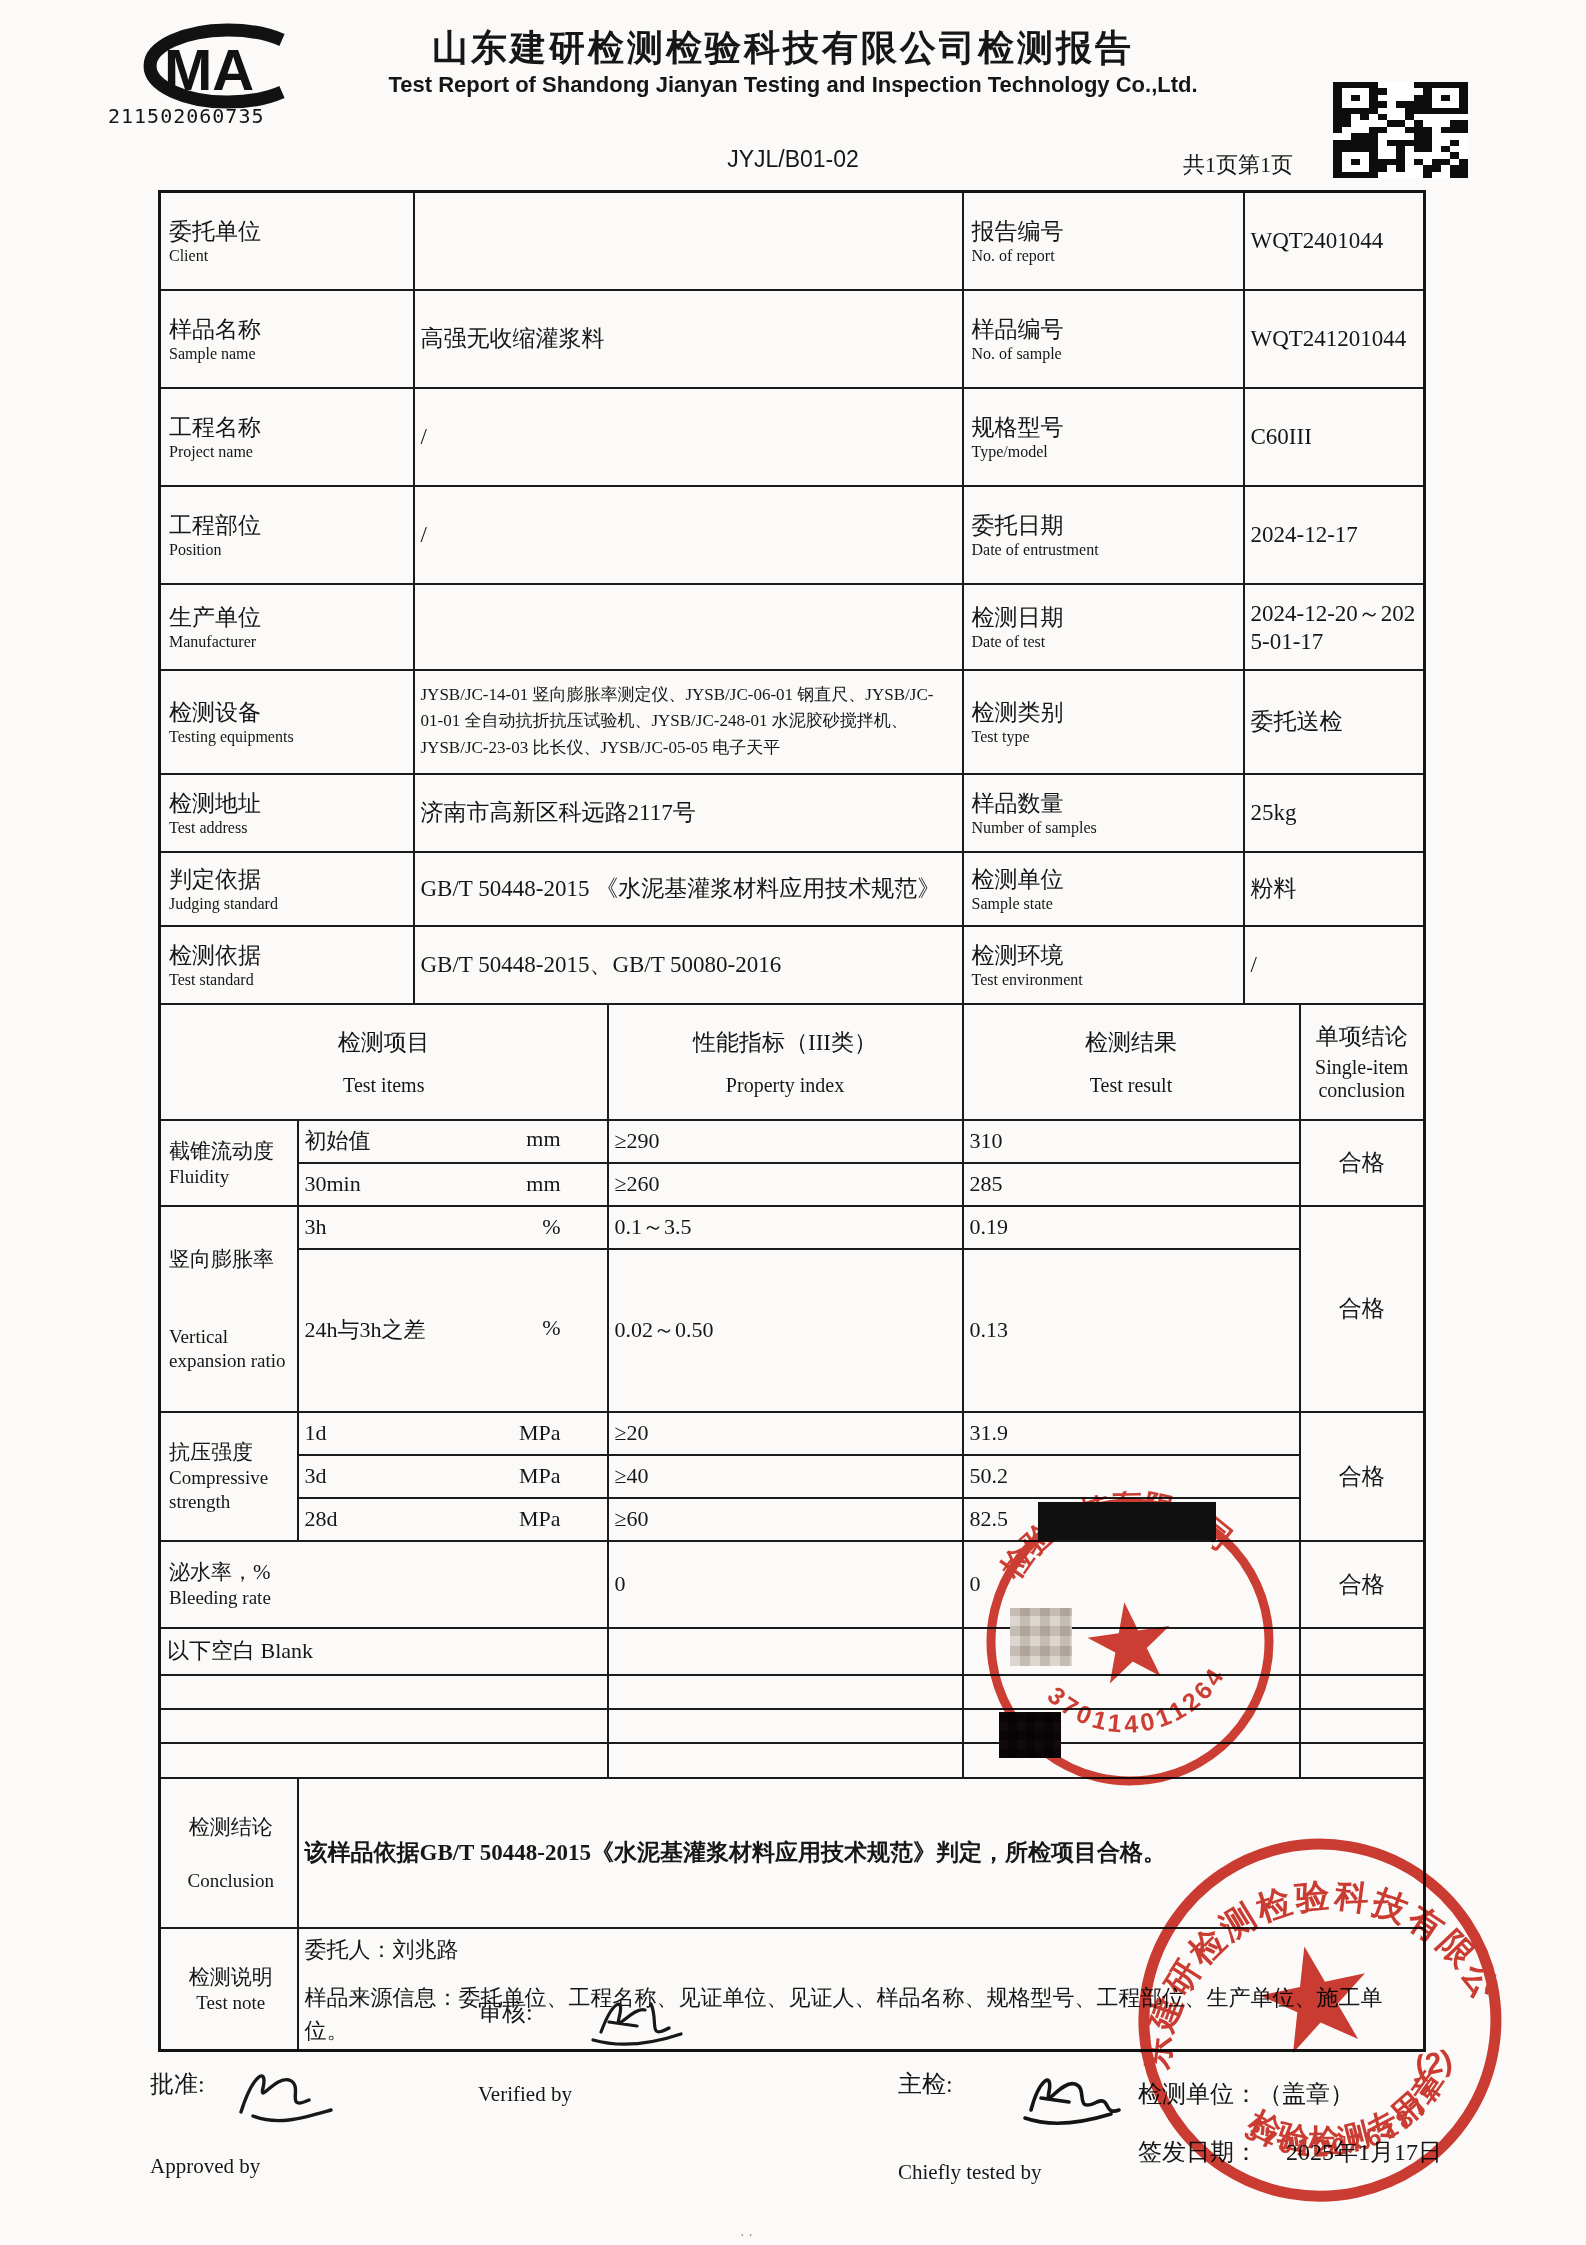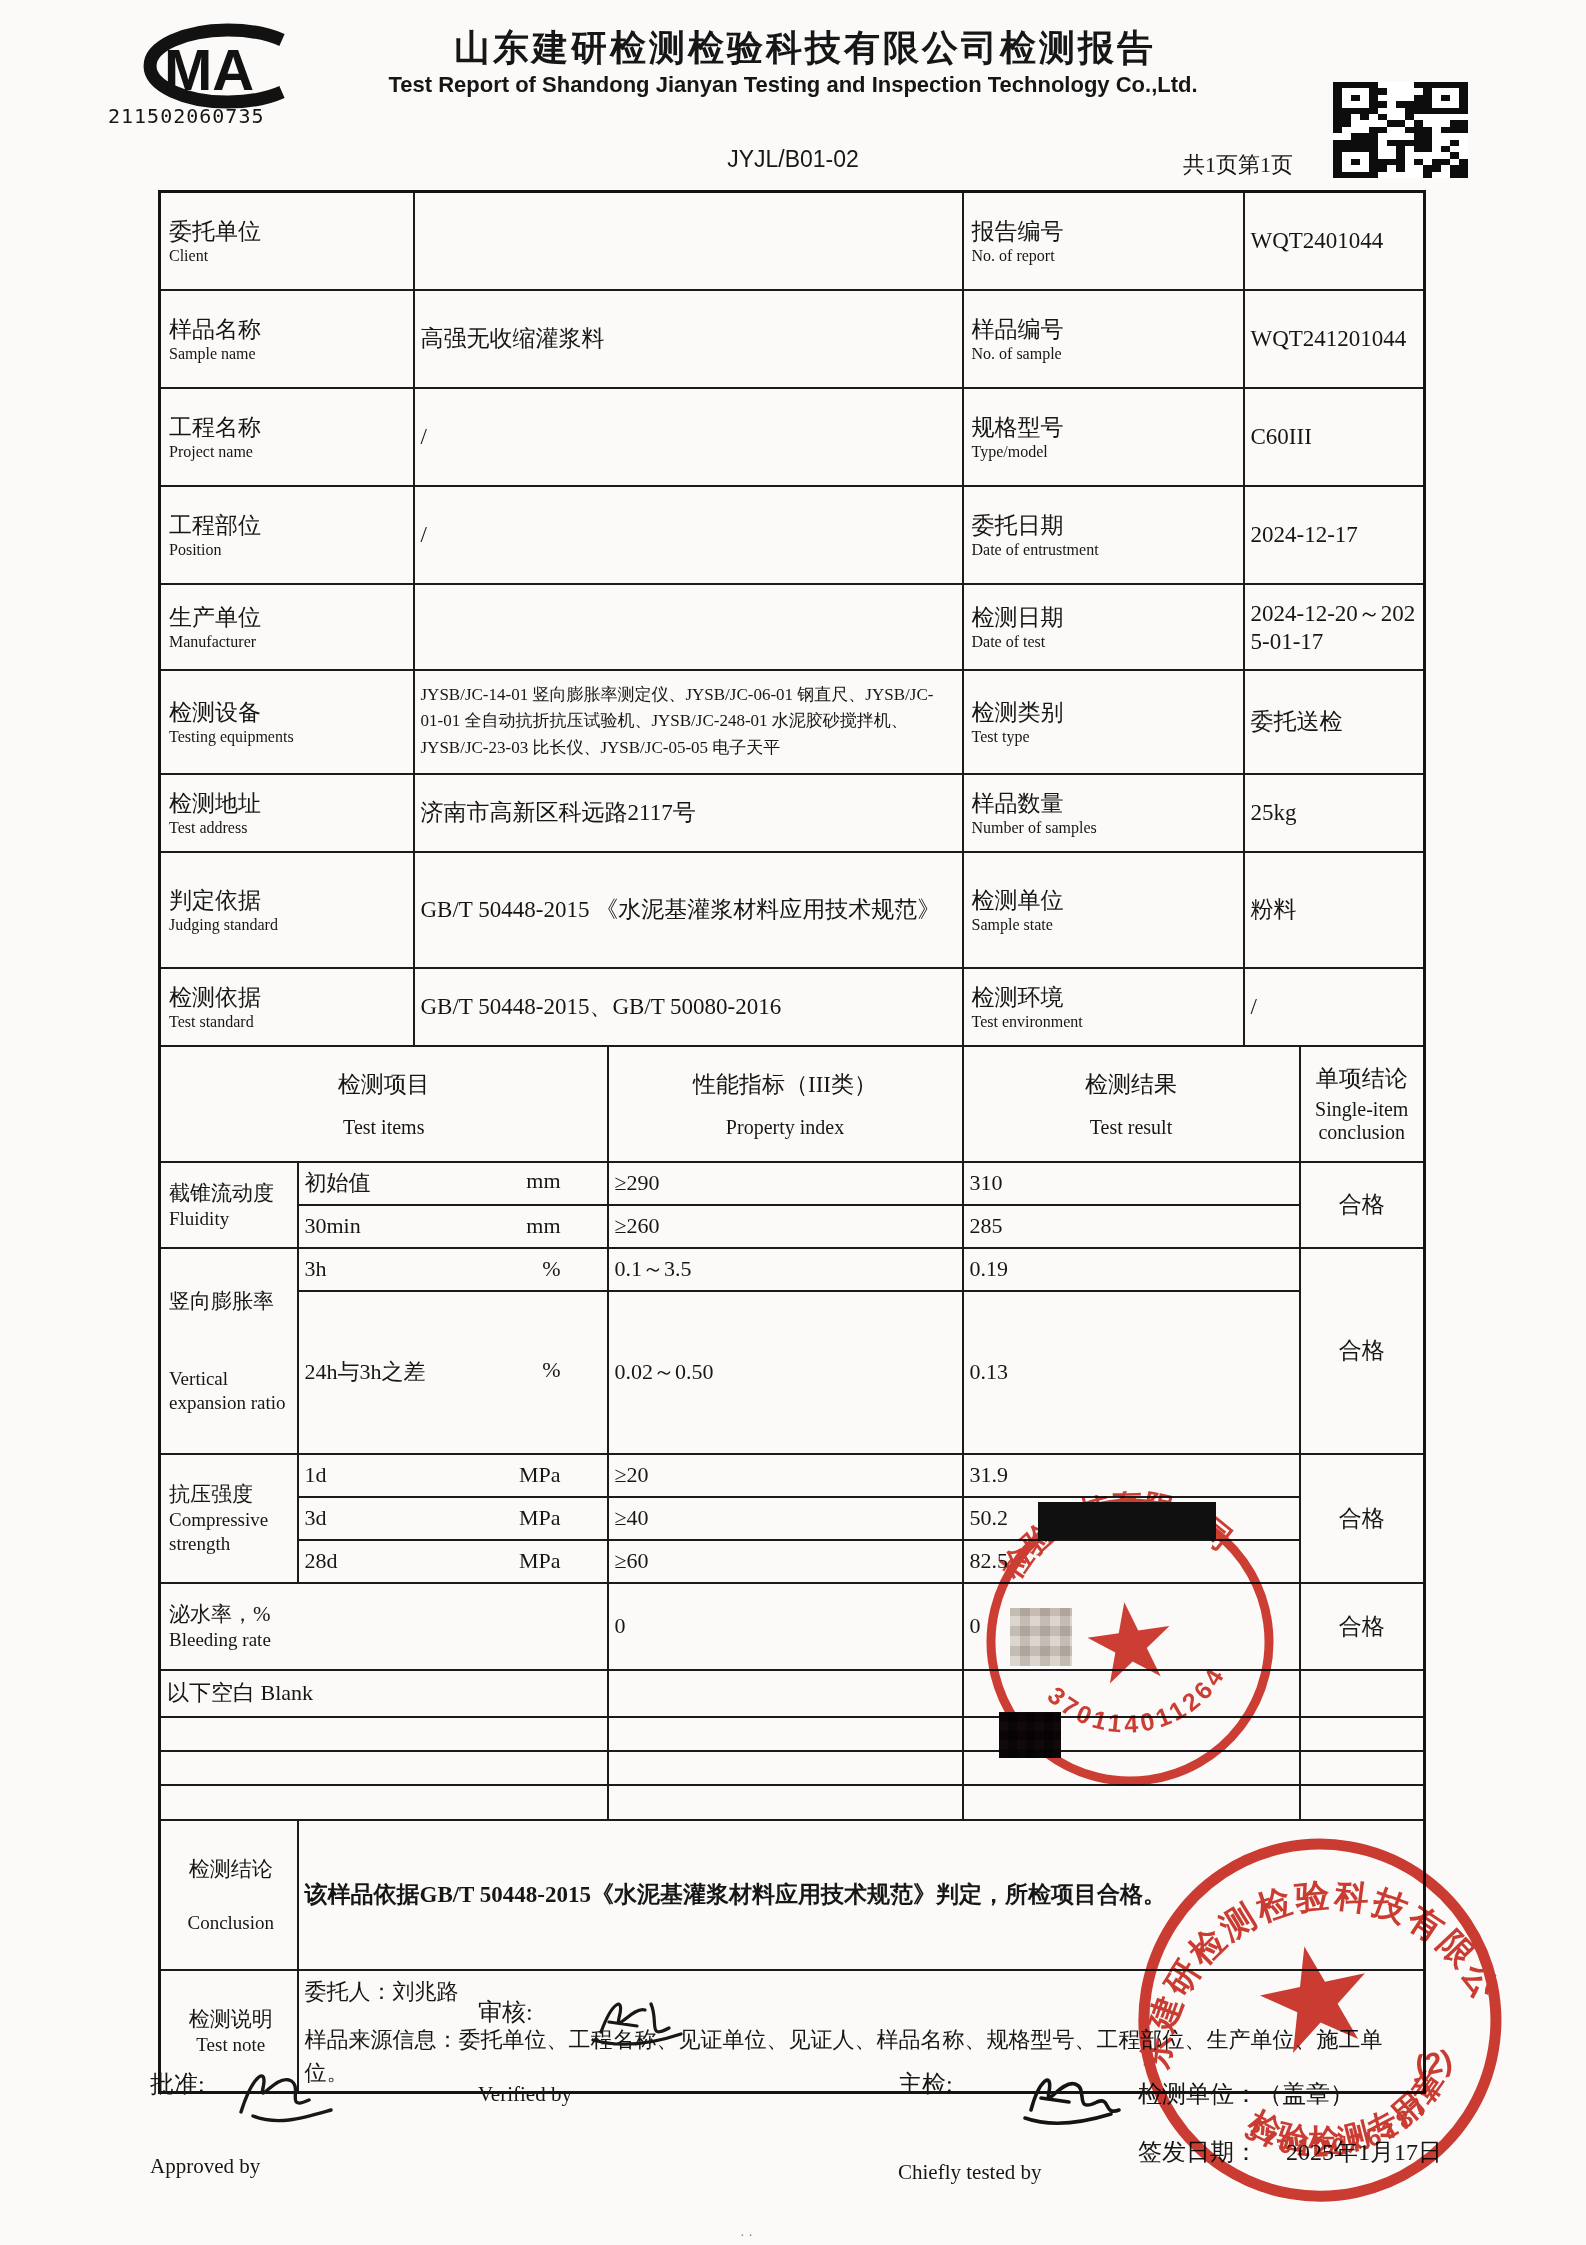--- a/index.html
+++ b/index.html
@@ -1,21 +1,21 @@
 <!DOCTYPE html>
 <html><head>
 <meta charset="utf-8">
 <style>
   html,body{margin:0;padding:0;}
   body{width:1586px;height:2245px;position:relative;background:#fbfaf8;font-family:"Liberation Serif","DejaVu Serif",serif;color:#161616;overflow:hidden;}
   .abs{position:absolute;}
   
   #cma-logo{left:112px;top:20px;width:190px;height:90px;}
   #cma-number{left:108px;top:104px;font-size:20px;letter-spacing:1px;font-family:"DejaVu Sans Mono",monospace;}
-  #title-cn{left:305px;top:24px;width:1000px;text-align:center;font-size:36px;font-weight:bold;font-family:Liberation Sans, sans-serif;letter-spacing:3px;}
+  #title-cn{left:283px;top:24px;width:1000px;text-align:center;font-size:36px;font-weight:bold;font-family:Liberation Sans, sans-serif;letter-spacing:3px;}
   #title-en{left:243px;top:72px;width:1100px;text-align:center;font-size:22px;font-weight:bold;font-family:"Liberation Sans","DejaVu Sans",sans-serif;}
   #form-code{left:293px;top:146px;width:1000px;text-align:center;font-size:23px;font-family:"Liberation Sans","DejaVu Sans",sans-serif;}
   #page-info{left:1183px;top:150px;font-size:22px;}
   #qr{left:1333px;top:82px;width:135px;height:96px;background:#fff;}
   #qr .qm{position:absolute;background:#0d0d0d;}
   
   table.doc{border-collapse:collapse;table-layout:fixed;position:absolute;left:158px;top:190px;width:1267px;}
   table.doc td{border:2px solid #1b1b1b;padding:2px 6px;vertical-align:middle;overflow:hidden;}
   table.doc{border:3px solid #141414;}
   .lblcell{padding:4px 4px 4px 8px !important;}
@@ -272,21 +272,21 @@
         </td>
     <td colspan="2" class="val">济南市高新区科远路2117号</td>
     <td class="lblcell">
           <div class="lbl">
             <span class="cn">样品数量</span>
             <span class="en">Number of samples</span>
           </div>
         </td>
     <td colspan="2" class="val">25kg</td>
   </tr>
-  <tr style="height:116px">
+  <tr style="height:74px">
     <td colspan="2" class="lblcell">
           <div class="lbl">
             <span class="cn">判定依据</span>
             <span class="en">Judging standard</span>
           </div>
         </td>
     <td colspan="2" class="val">GB/T 50448-2015 《水泥基灌浆材料应用技术规范》</td>
     <td class="lblcell">
           <div class="lbl">
             <span class="cn">检测单位</span>

